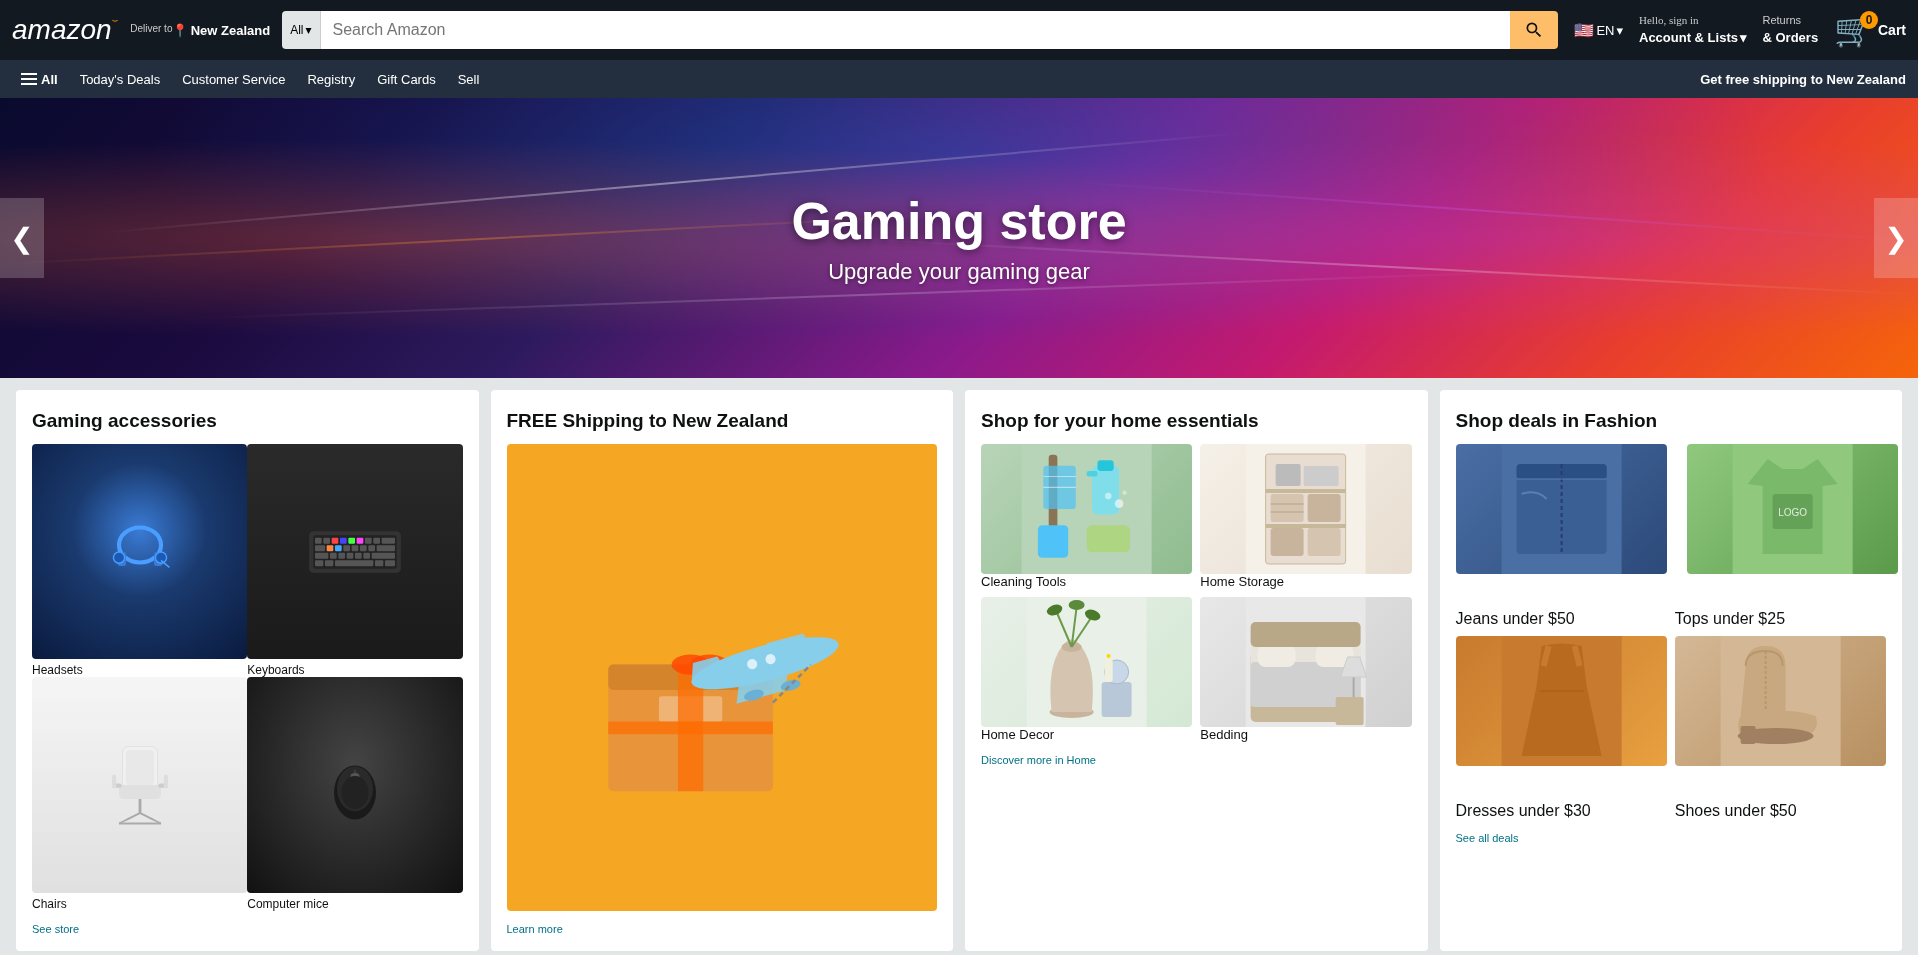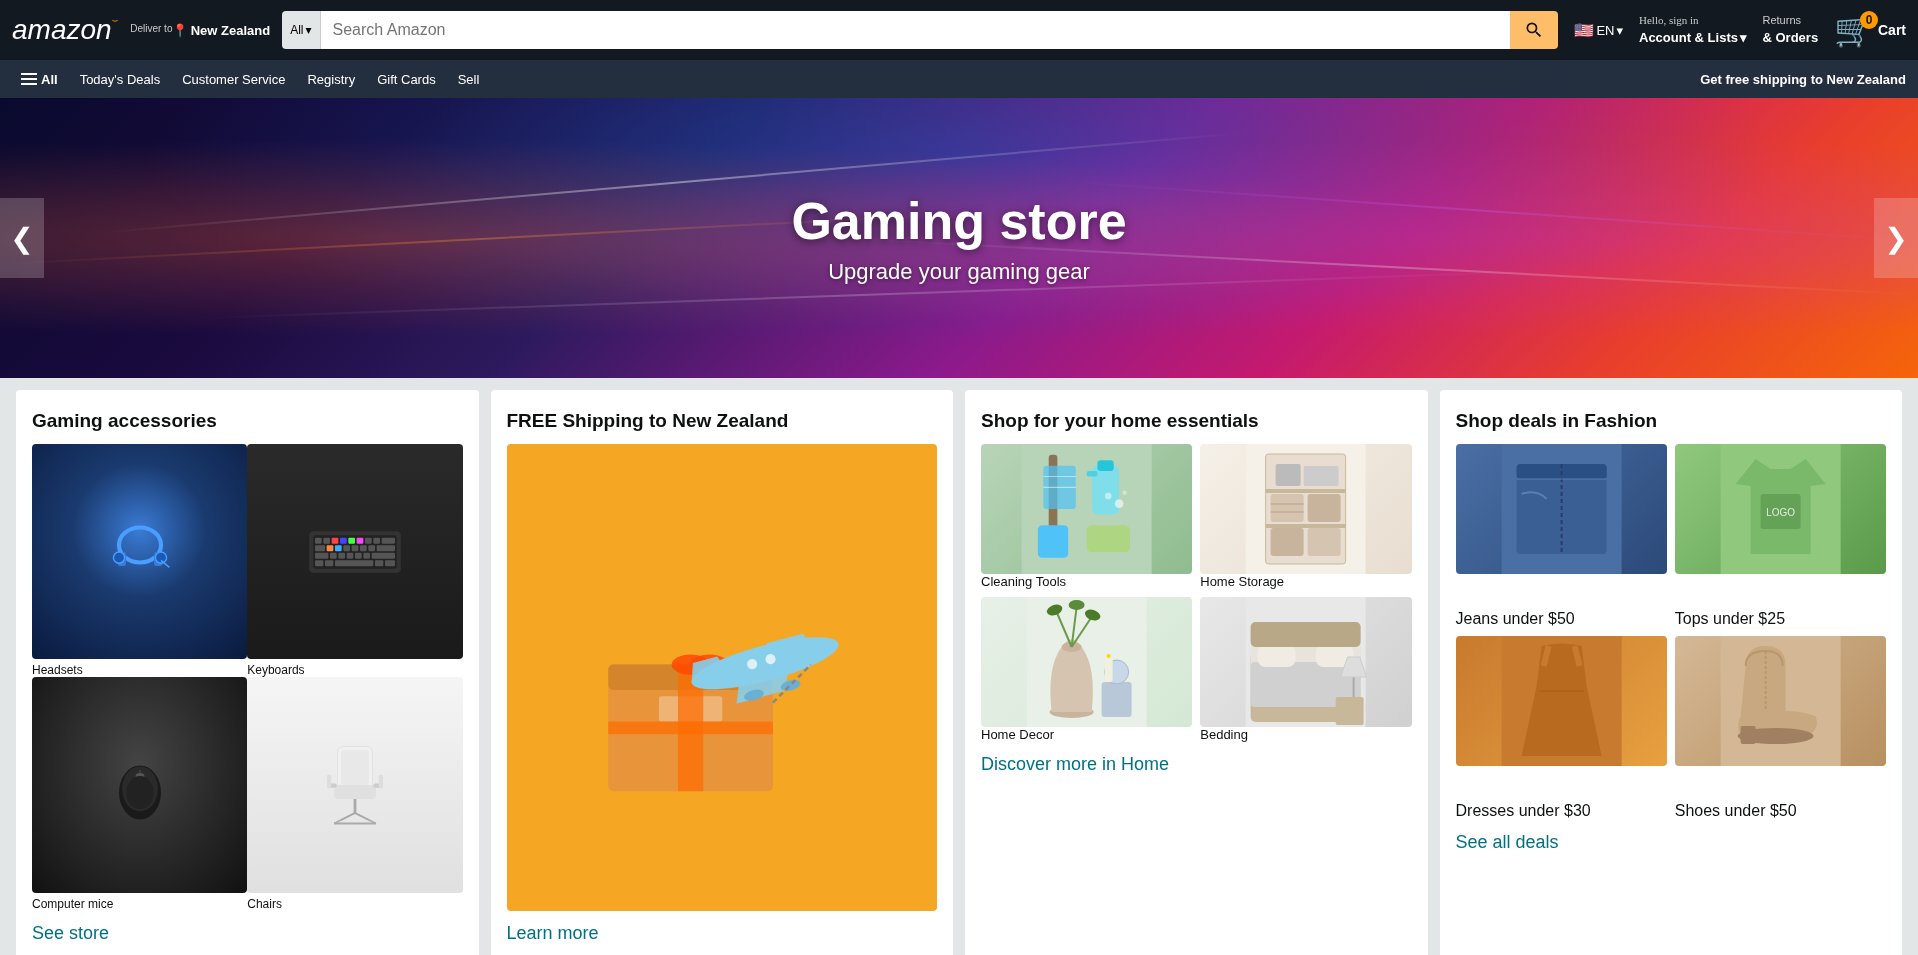--- a/index.html
+++ b/index.html
@@ -128,21 +128,21 @@
       border-radius: 4px;
       display: flex;
       align-items: center;
       justify-content: center;
       font-size: 10px;
       color: #666;
       overflow: hidden;
       position: relative;
     }
     .card-item-label { font-size: 12px; color: #0f1111; text-align: center; align-self: flex-start; }
-    .card-link { color: #007185; font-size: 18px; margin-top: 12px; cursor: pointer; }
+    .card-link { color: #007185; font-size: 11px; margin-top: 12px; cursor: pointer; }
 
     
     .shipping-card-img {
       flex: 1;
       background: #f5a623;
       border-radius: 4px;
       display: flex;
       align-items: center;
       justify-content: center;
       min-height: 260px;
@@ -159,21 +159,21 @@
     
     .fashion-grid { display: grid; grid-template-columns: 1fr 1fr; gap: 8px; }
     .fashion-item { display: flex; flex-direction: column; gap: 4px; cursor: pointer; }
     .fashion-img { width: 100%; height: 130px; background: #ddd; border-radius: 4px; overflow: hidden; position: relative; }
     .fashion-item-label { font-size: 16px; color: #0f1111; margin-top: 32px; }
     .img-cleaning { background: linear-gradient(135deg, #b8d4b8, #8fbc8f); }
     .img-storage { background: linear-gradient(135deg, #f5f0e8, #e8ddd0); }
     .img-homedecor { background: linear-gradient(135deg, #e8f0e8, #d4e8d4); }
     .img-bedding { background: linear-gradient(135deg, #e8e8e8, #d0d0d0); }
     .img-jeans { background: linear-gradient(135deg, #4a6fa5, #2c4a7a); }
-    .img-tops { background: linear-gradient(135deg, #90c97e, #5a9a4a); }
+    .img-tops { background: linear-gradient(135deg, #90c97e, #5a9a4a); margin-left: 12px; }
     .img-dresses { background: linear-gradient(135deg, #c87a2e, #e8a040); }
     .img-shoes { background: linear-gradient(135deg, #d4b896, #b89060); }
 
     
     .search-icon-svg { fill: #0f1111; }
 
     
     ::-webkit-scrollbar { width: 6px; }
     ::-webkit-scrollbar-thumb { background: #888; border-radius: 3px; }
 
@@ -368,57 +368,57 @@
             <rect x="24" y="40" width="10" height="7" rx="1" fill="#555"></rect>
             <rect x="36" y="40" width="46" height="7" rx="1" fill="#555"></rect>
             <rect x="84" y="40" width="10" height="7" rx="1" fill="#555"></rect>
             <rect x="96" y="40" width="12" height="7" rx="1" fill="#555"></rect>
           </svg>
         </div>
         <span class="card-item-label">Keyboards</span>
       </div>
 
       <div class="card-item">
+        <div class="card-img-placeholder photo-chair">
+          <svg viewBox="0 0 100 120" width="70" height="90">
+
+            <rect x="25" y="5" width="50" height="60" rx="8" fill="#f0f0f0" stroke="#ddd" stroke-width="1"></rect>
+            <rect x="30" y="10" width="40" height="50" rx="5" fill="#e8e8e8"></rect>
+
+            <rect x="20" y="60" width="60" height="20" rx="6" fill="#e0e0e0"></rect>
+
+            <line x1="50" y1="80" x2="50" y2="100" stroke="#aaa" stroke-width="4"></line>
+            <line x1="20" y1="115" x2="80" y2="115" stroke="#aaa" stroke-width="3"></line>
+            <line x1="50" y1="100" x2="20" y2="115" stroke="#aaa" stroke-width="2"></line>
+            <line x1="50" y1="100" x2="80" y2="115" stroke="#aaa" stroke-width="2"></line>
+            <line x1="50" y1="100" x2="30" y2="110" stroke="#aaa" stroke-width="2"></line>
+            <line x1="50" y1="100" x2="70" y2="110" stroke="#aaa" stroke-width="2"></line>
+
+            <rect x="10" y="58" width="14" height="6" rx="3" fill="#ccc"></rect>
+            <rect x="76" y="58" width="14" height="6" rx="3" fill="#ccc"></rect>
+            <rect x="10" y="45" width="6" height="20" rx="3" fill="#ddd"></rect>
+            <rect x="84" y="45" width="6" height="20" rx="3" fill="#ddd"></rect>
+          </svg>
+        </div>
+        <span class="card-item-label">Chairs</span>
+      </div>
+
+      <div class="card-item">
         <div class="card-img-placeholder photo-mouse">
           <svg viewBox="0 0 80 100" width="60" height="80">
             <ellipse cx="40" cy="60" rx="28" ry="36" fill="#1a1a1a"></ellipse>
             <ellipse cx="40" cy="55" rx="24" ry="30" fill="#2a2a2a"></ellipse>
             <line x1="40" y1="30" x2="40" y2="60" stroke="#444" stroke-width="2"></line>
             <ellipse cx="40" cy="38" rx="6" ry="4" fill="#555"></ellipse>
             <ellipse cx="40" cy="60" rx="18" ry="22" fill="#222"></ellipse>
           </svg>
         </div>
         <span class="card-item-label">Computer mice</span>
       </div>
 
-      <div class="card-item">
-        <div class="card-img-placeholder photo-chair">
-          <svg viewBox="0 0 100 120" width="70" height="90">
-
-            <rect x="25" y="5" width="50" height="60" rx="8" fill="#f0f0f0" stroke="#ddd" stroke-width="1"></rect>
-            <rect x="30" y="10" width="40" height="50" rx="5" fill="#e8e8e8"></rect>
-
-            <rect x="20" y="60" width="60" height="20" rx="6" fill="#e0e0e0"></rect>
-
-            <line x1="50" y1="80" x2="50" y2="100" stroke="#aaa" stroke-width="4"></line>
-            <line x1="20" y1="115" x2="80" y2="115" stroke="#aaa" stroke-width="3"></line>
-            <line x1="50" y1="100" x2="20" y2="115" stroke="#aaa" stroke-width="2"></line>
-            <line x1="50" y1="100" x2="80" y2="115" stroke="#aaa" stroke-width="2"></line>
-            <line x1="50" y1="100" x2="30" y2="110" stroke="#aaa" stroke-width="2"></line>
-            <line x1="50" y1="100" x2="70" y2="110" stroke="#aaa" stroke-width="2"></line>
-
-            <rect x="10" y="58" width="14" height="6" rx="3" fill="#ccc"></rect>
-            <rect x="76" y="58" width="14" height="6" rx="3" fill="#ccc"></rect>
-            <rect x="10" y="45" width="6" height="20" rx="3" fill="#ddd"></rect>
-            <rect x="84" y="45" width="6" height="20" rx="3" fill="#ddd"></rect>
-          </svg>
-        </div>
-        <span class="card-item-label">Chairs</span>
-      </div>
-
     </div>
     <span class="card-link">See store</span>
   </div>
 
   <div class="card">
     <div class="card-title">FREE Shipping to New Zealand</div>
     <div class="shipping-card-img">
       <svg viewBox="0 0 340 280" width="100%" height="100%">
 
         <rect width="340" height="280" fill="#f5a623"></rect>

